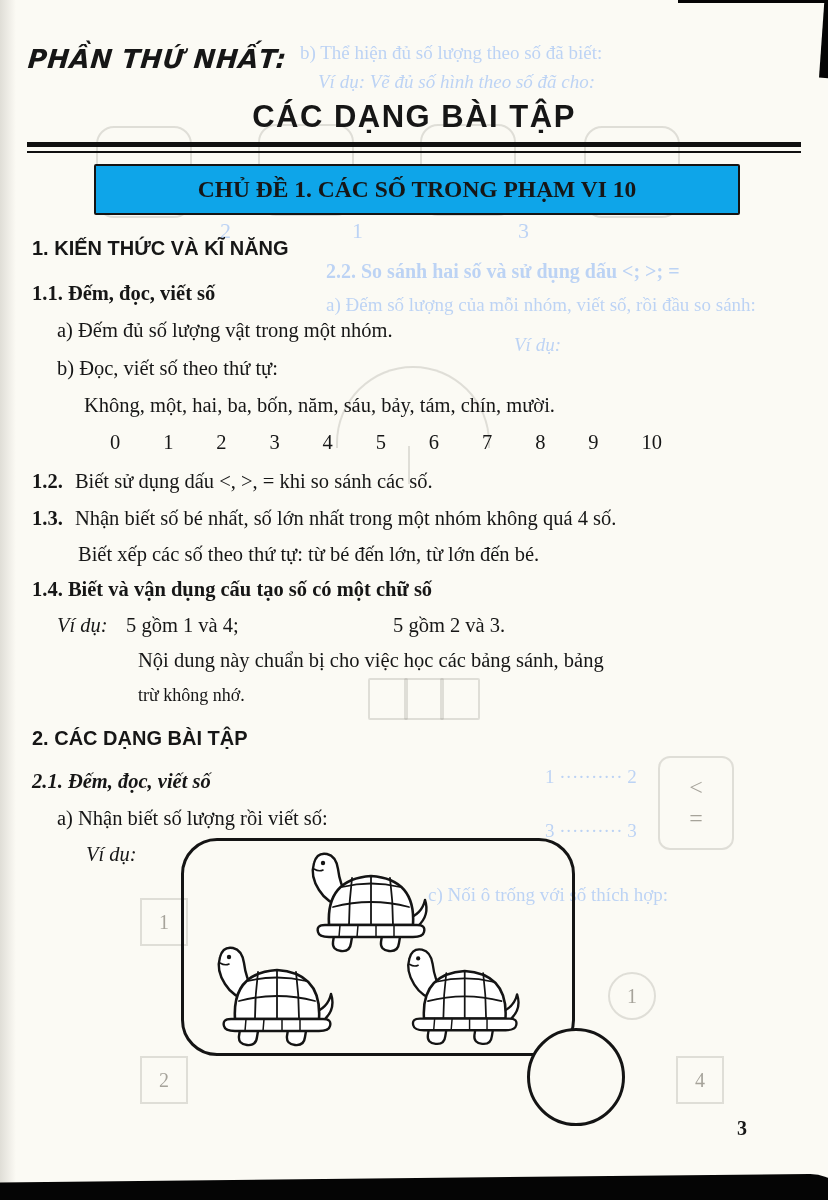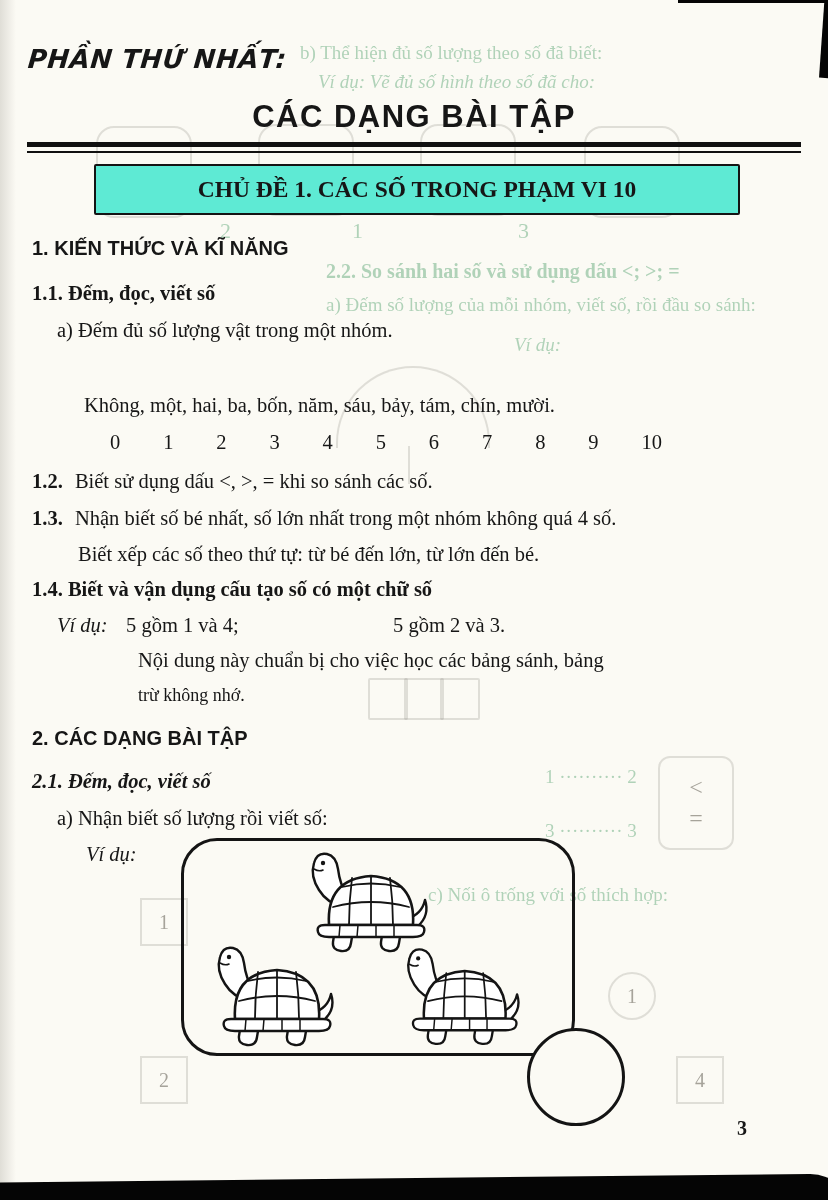--- a/index.html
+++ b/index.html
@@ -3,26 +3,26 @@
 <meta charset="utf-8">
 <style>
   html,body{margin:0;padding:0;background:#6e6e6e;}
   .page{position:relative;width:828px;height:1200px;background:#fbfaf4;overflow:hidden;
         font-family:"Liberation Serif",serif;color:#161616;}
   .abs{position:absolute;}
   .sans{font-family:"Liberation Sans",sans-serif;}
   .b{font-weight:bold;}
   .i{font-style:italic;}
   .z1{z-index:1;}
-  .bleed{color:#15803d;opacity:.32;filter:blur(.4px);z-index:0;text-align:right;}
+  .bleed{color:#3b82f6;opacity:.32;filter:blur(.4px);z-index:0;text-align:right;}
   .bleed-shape{position:absolute;border:2.5px solid rgba(100,96,86,.30);opacity:.6;filter:blur(.4px);z-index:0;
                display:flex;align-items:center;justify-content:center;color:#6e6a60;}
   .rule{background:#101010;}
   .chapter-box{display:flex;align-items:center;justify-content:center;border:2.5px solid #141414;
-               background:#5eead4;border-radius:2px;}
+               background:#0ea5e9;border-radius:2px;}
   .digits-row{display:flex;justify-content:space-between;}
   .turtle-frame{border:3px solid #141414;border-radius:36px;}
   .answer-circle{border:3px solid #141414;border-radius:50%;background:#fbfaf4;}
   .edge{background:#050505;z-index:6;}
   .left-shadow{background:linear-gradient(to right, rgba(80,74,62,.16), rgba(0,0,0,0));z-index:5;pointer-events:none;}
 </style>
 </head>
 <body>
 
 <div class="page">
@@ -82,20 +82,21 @@
   <div class="abs z1 chapter-box b" style="left:94px;top:164px;width:642px;height:47px;font-size:23.5px;">
     <span>CHỦ ĐỀ 1. CÁC SỐ TRONG PHẠM VI 10</span>
   </div>
 
   <div class="abs z1 sans b" style="left:32px;top:237px;font-size:20px;">1. KIẾN THỨC VÀ KĨ NĂNG</div>
 
   <div class="abs z1 b" style="left:32px;top:282px;font-size:20.5px;">1.1. Đếm, đọc, viết số</div>
 
   <div class="abs z1" style="left:57px;top:319px;font-size:20.5px;">a) Đếm đủ số lượng vật trong một nhóm.</div>
 
+  <div class="abs z1" style="left:57px;top:357px;font-size:20.5px;">b) Đọc, viết số theo thứ tự:</div>
 
   <div class="abs z1" style="left:84px;top:394px;font-size:20.5px;">Không, một, hai, ba, bốn, năm, sáu, bảy, tám, chín, mười.</div>
 
   <div class="abs z1 digits-row" style="left:110px;top:431px;width:552px;font-size:20.5px;">
     <span>0</span>
     <span>1</span>
     <span>2</span>
     <span>3</span>
     <span>4</span>
     <span>5</span>

